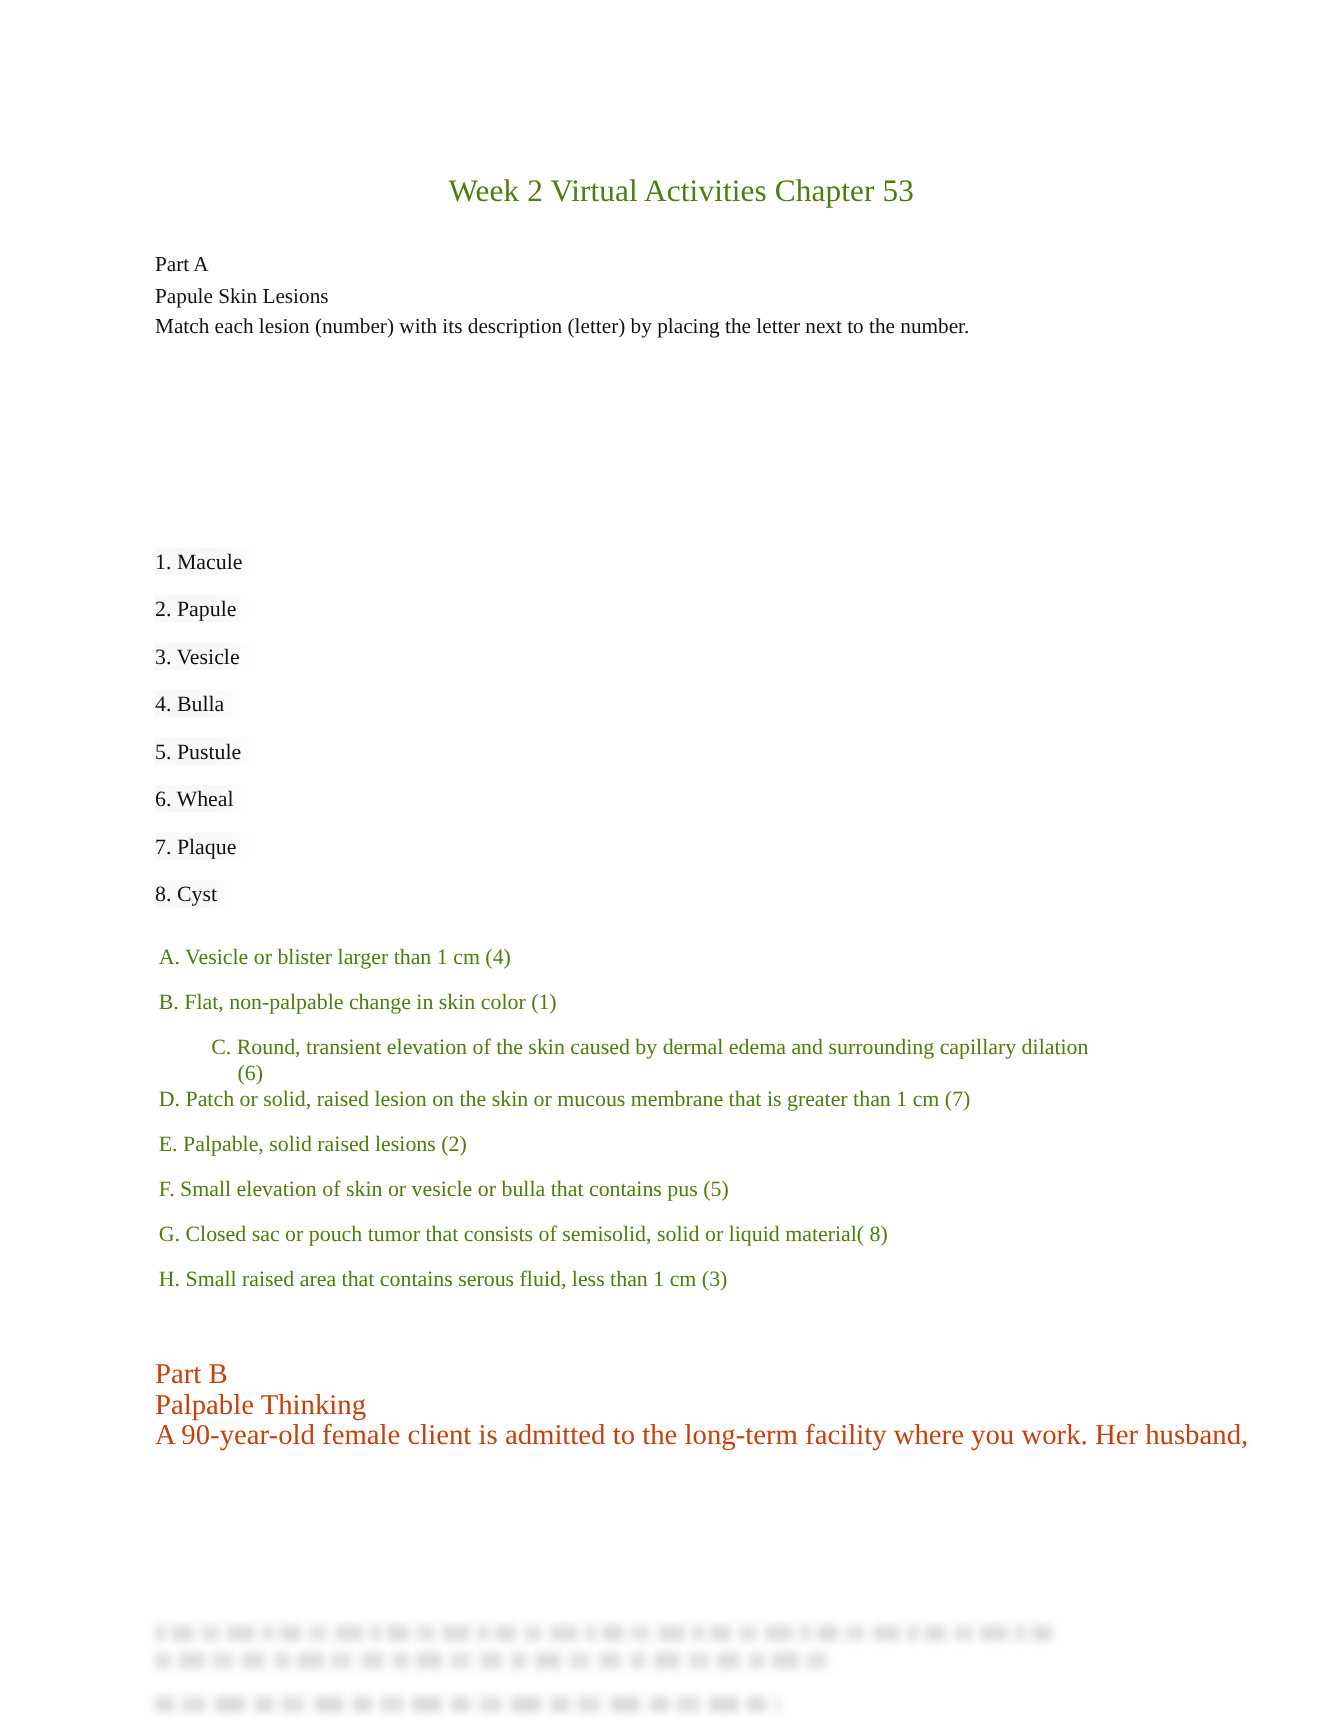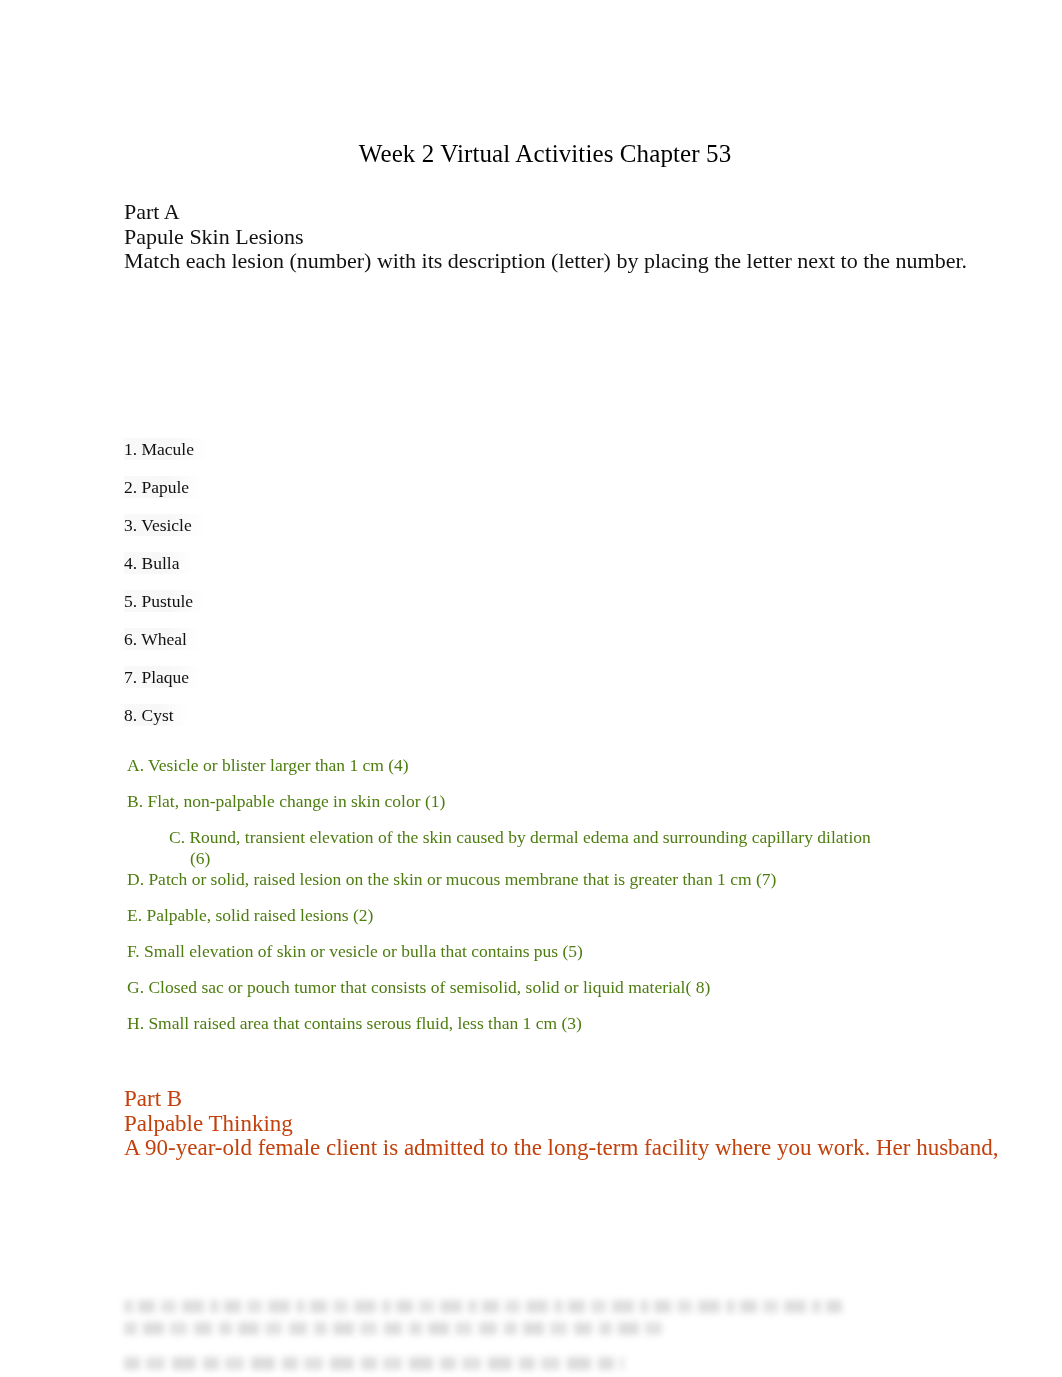--- a/index.html
+++ b/index.html
@@ -27,33 +27,33 @@
   .doc-title {
     position: absolute;
     left: 0;
     right: 0;
     top: 122px;
     text-align: center;
     font-size: 25px;
     line-height: 30px;
     font-weight: 400;
     letter-spacing: 0.1px;
-    color: #000000;
+    color: #4d7c0f;
     padding-left: 28px;
   }
 
   
   .intro-block {
     position: absolute;
     left: 124px;
     top: 200px;
     width: 760px;
   }
   .intro-line {
-    font-size: 22px;
+    font-size: 17px;
     line-height: 24.5px;
     color: #111;
     white-space: nowrap;
   }
 
   
   .lesion-list {
     position: absolute;
     left: 124px;
     top: 414px;

